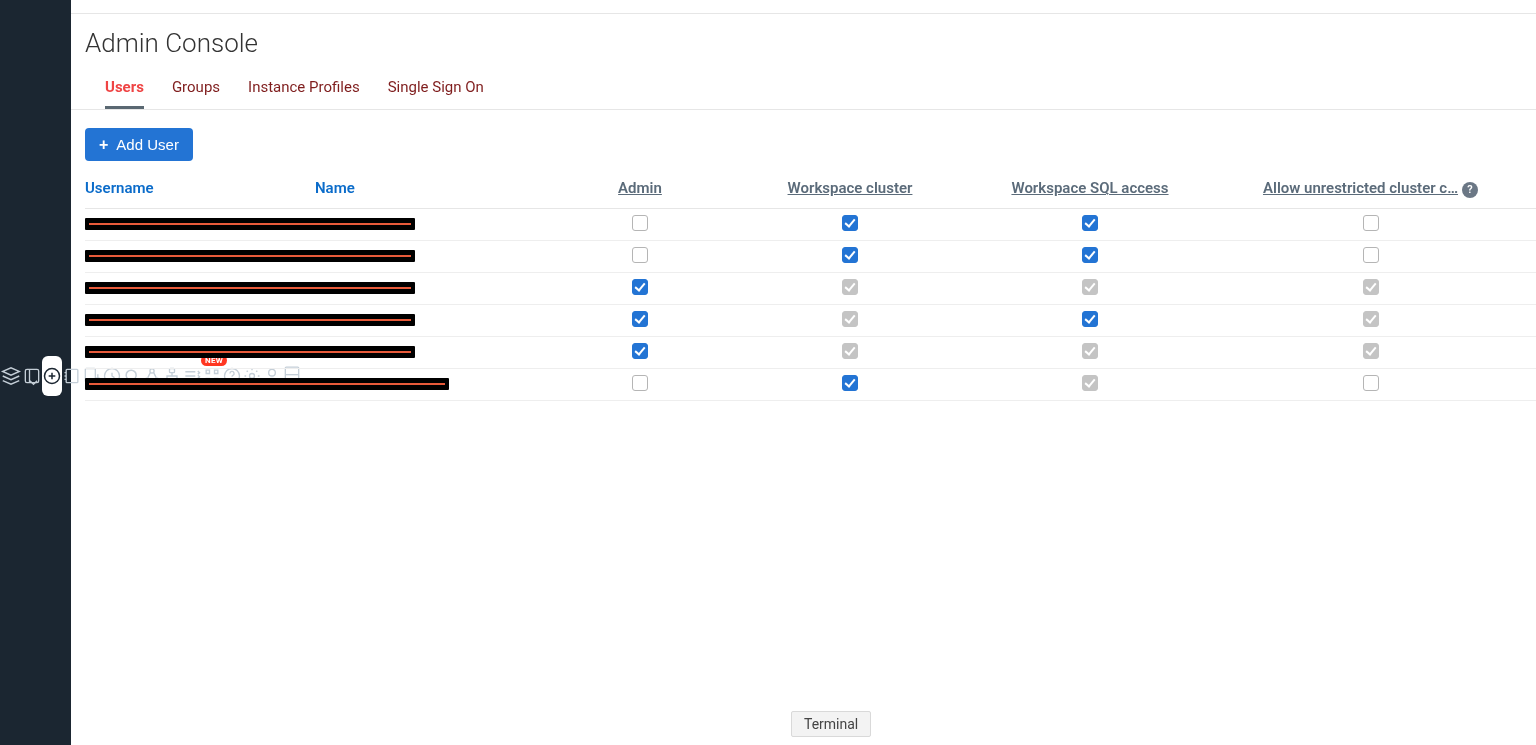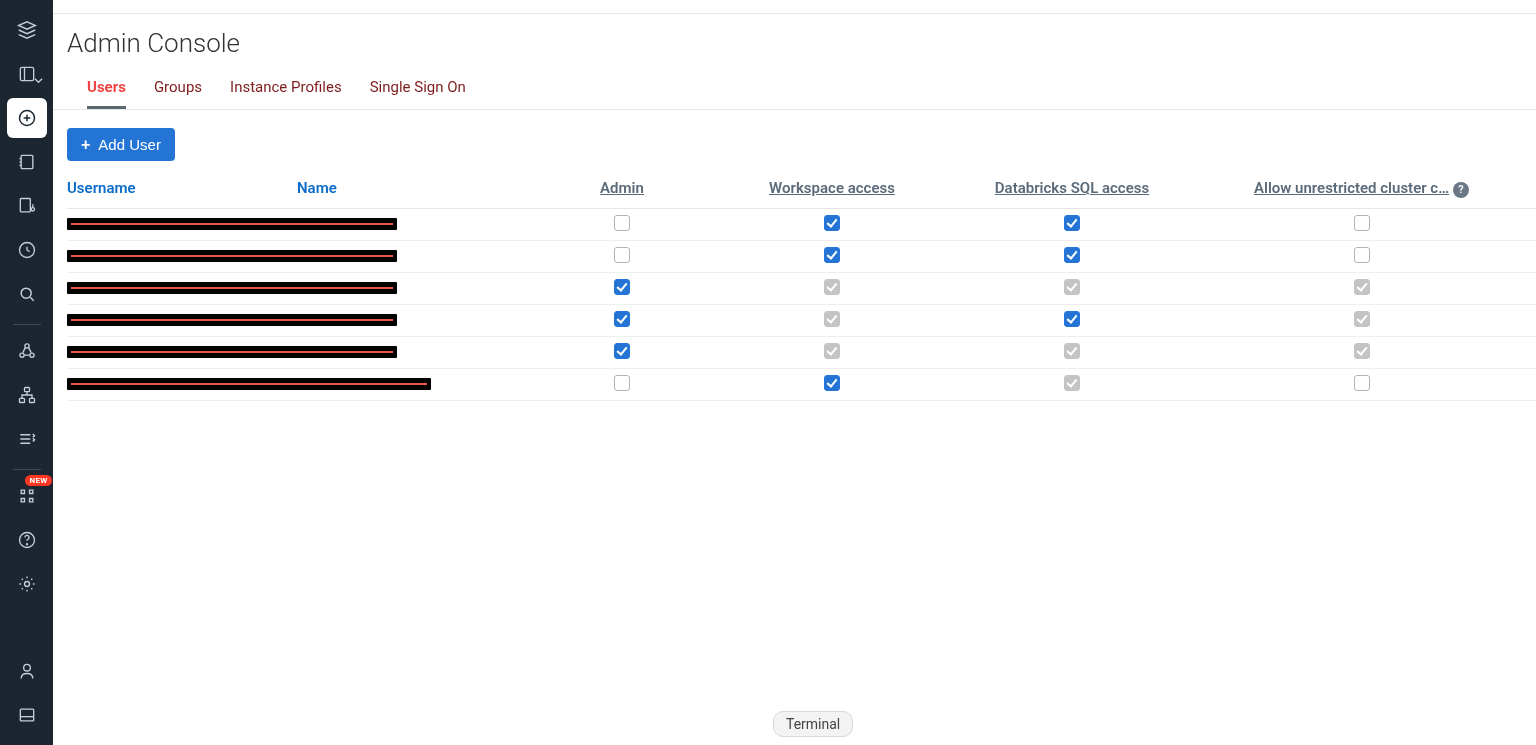--- a/index.html
+++ b/index.html
@@ -1,20 +1,20 @@
 <!DOCTYPE html>
 <html><head>
 <meta charset="utf-8">
 <style>
   * { box-sizing: border-box; margin: 0; padding: 0; }
   html, body { height: 100%; font-family: -apple-system, BlinkMacSystemFont, "Segoe UI", Roboto, "Helvetica Neue", Arial, sans-serif; font-size: 14px; color: #333; }
   body { display: flex; width: 1536px; height: 745px; overflow: hidden; background: #fff; }
 
   
-  .sidebar { width: 53px; background: #1b2631; display: flex; flex-direction: column; align-items: center; padding-top: 10px; flex-shrink: 0; }
+  .sidebar { width: 71px; background: #1b2631; display: flex; flex-direction: row; align-items: center; padding-top: 10px; flex-shrink: 0; }
   .sidebar .sb-item { width: 40px; height: 40px; display: flex; align-items: center; justify-content: center; margin-bottom: 4px; border-radius: 6px; position: relative; cursor: pointer; }
   .sidebar .sb-item svg { stroke: #c4ced7; fill: none; }
   .sidebar .sb-item.active { background: #fff; }
   .sidebar .sb-item.active svg { stroke: #1b2631; }
   .sidebar .divider { width: 28px; height: 1px; background: #3a4a5a; margin: 6px 0; }
   .spacer-flex { flex: 1; }
   .badge-new { position: absolute; top: -1px; right: -5px; background: #ff3621; color: #fff; font-size: 8px; font-weight: 700; padding: 1px 4px; border-radius: 6px; letter-spacing: .3px; }
 
   
   .main { flex: 1; display: flex; flex-direction: column; overflow: hidden; }
@@ -47,21 +47,21 @@
 
   
   col.c-user { width: 230px; }
   col.c-name { width: 240px; }
   col.c-admin { width: 180px; }
   col.c-ws { width: 240px; }
   col.c-sql { width: 240px; }
   col.c-cluster { width: auto; }
 
   
-  .terminal-pill { position: absolute; left: 720px; bottom: 8px; background: #f3f3f3; border: 1px solid #d9d9d9; border-radius: 10px; padding: 4px 12px; font-size: 14px; color: #444; }
+  .terminal-pill { position: absolute; left: 720px; bottom: 8px; background: #f3f3f3; border: 1px solid #d9d9d9; border-radius: 2px; padding: 4px 12px; font-size: 14px; color: #444; }
   .main { position: relative; }
 </style>
 </head>
 <body>
 
 <div class="sidebar">
   <div class="sb-item">
     <svg width="22" height="22" viewBox="0 0 24 24" stroke-width="1.6">
         <path d="M3 7l9-4 9 4-9 4-9-4z"></path>
         <path d="M3 12l9 4 9-4"></path>
@@ -192,22 +192,22 @@
           <col class="c-admin">
           <col class="c-ws">
           <col class="c-sql">
           <col class="c-cluster">
       </colgroup>
       <thead>
           <tr id="thead-row">
             <th class="sortable"><span>Username</span></th>
             <th class="sortable"><span>Name</span></th>
             <th class="center"><span>Admin</span></th>
-            <th class="center"><span>Workspace access</span></th>
-            <th class="center"><span>Databricks SQL access</span></th>
+            <th class="center"><span>Workspace cluster</span></th>
+            <th class="center"><span>Workspace SQL access</span></th>
             <th class="center"><span>Allow unrestricted cluster c…</span><span class="help-q">?</span></th>
           </tr>
         </thead>
       <tbody id="tbody">
           <tr>
             <td colspan="2">
               <div class="redact" style="width: 330px;"></div>
             </td>
             <td class="center"><span class="cb"></span></td>
             <td class="center"><span class="cb checked"></span></td>

